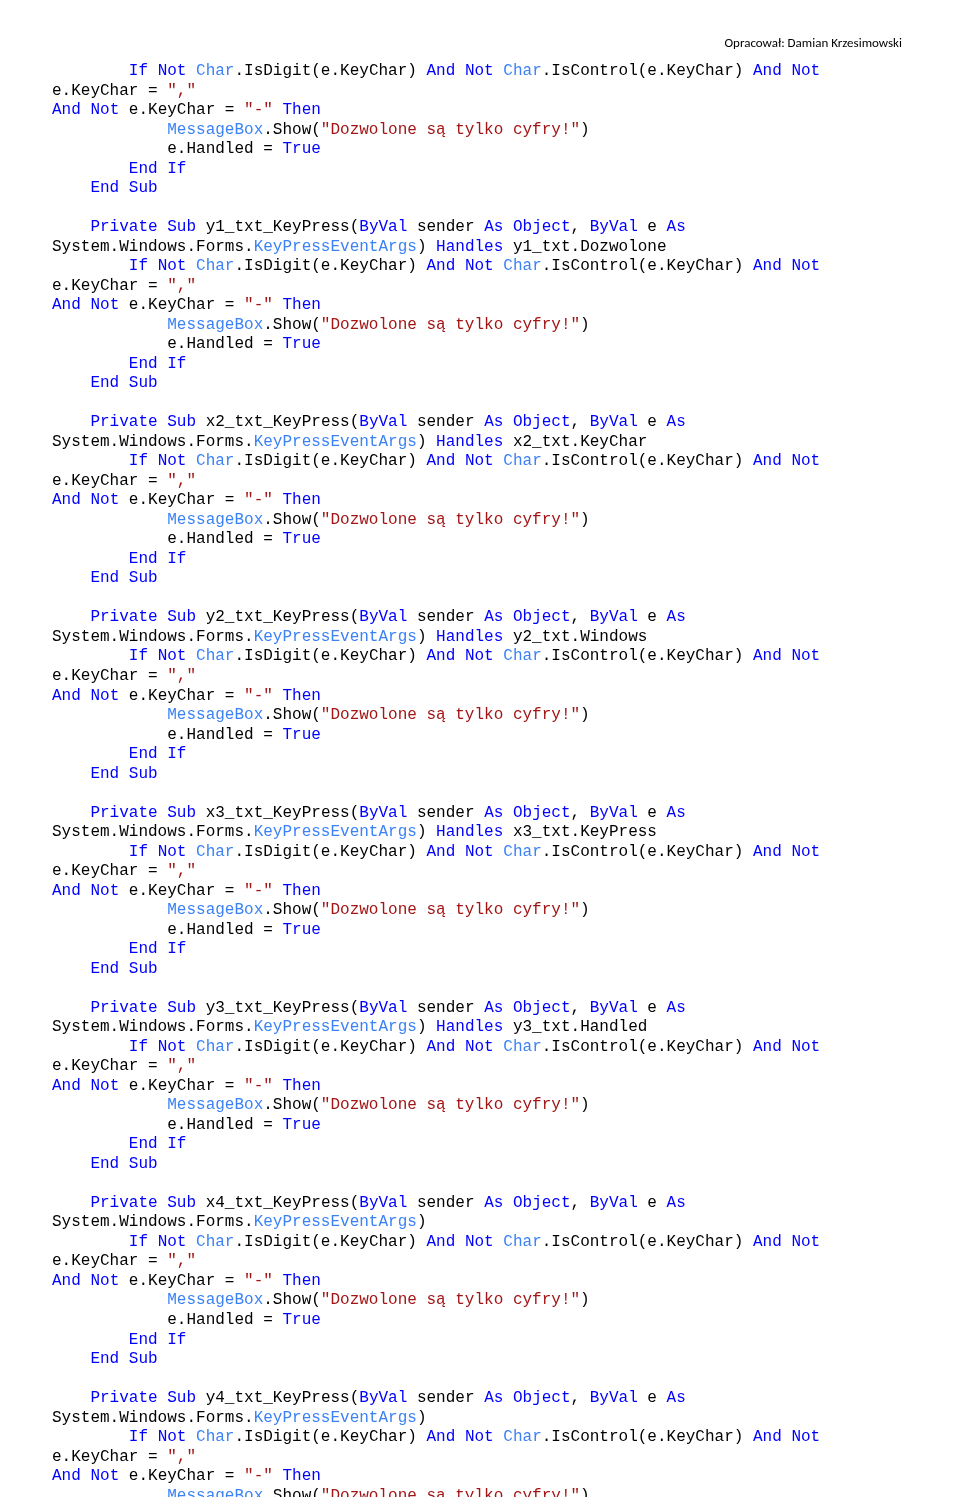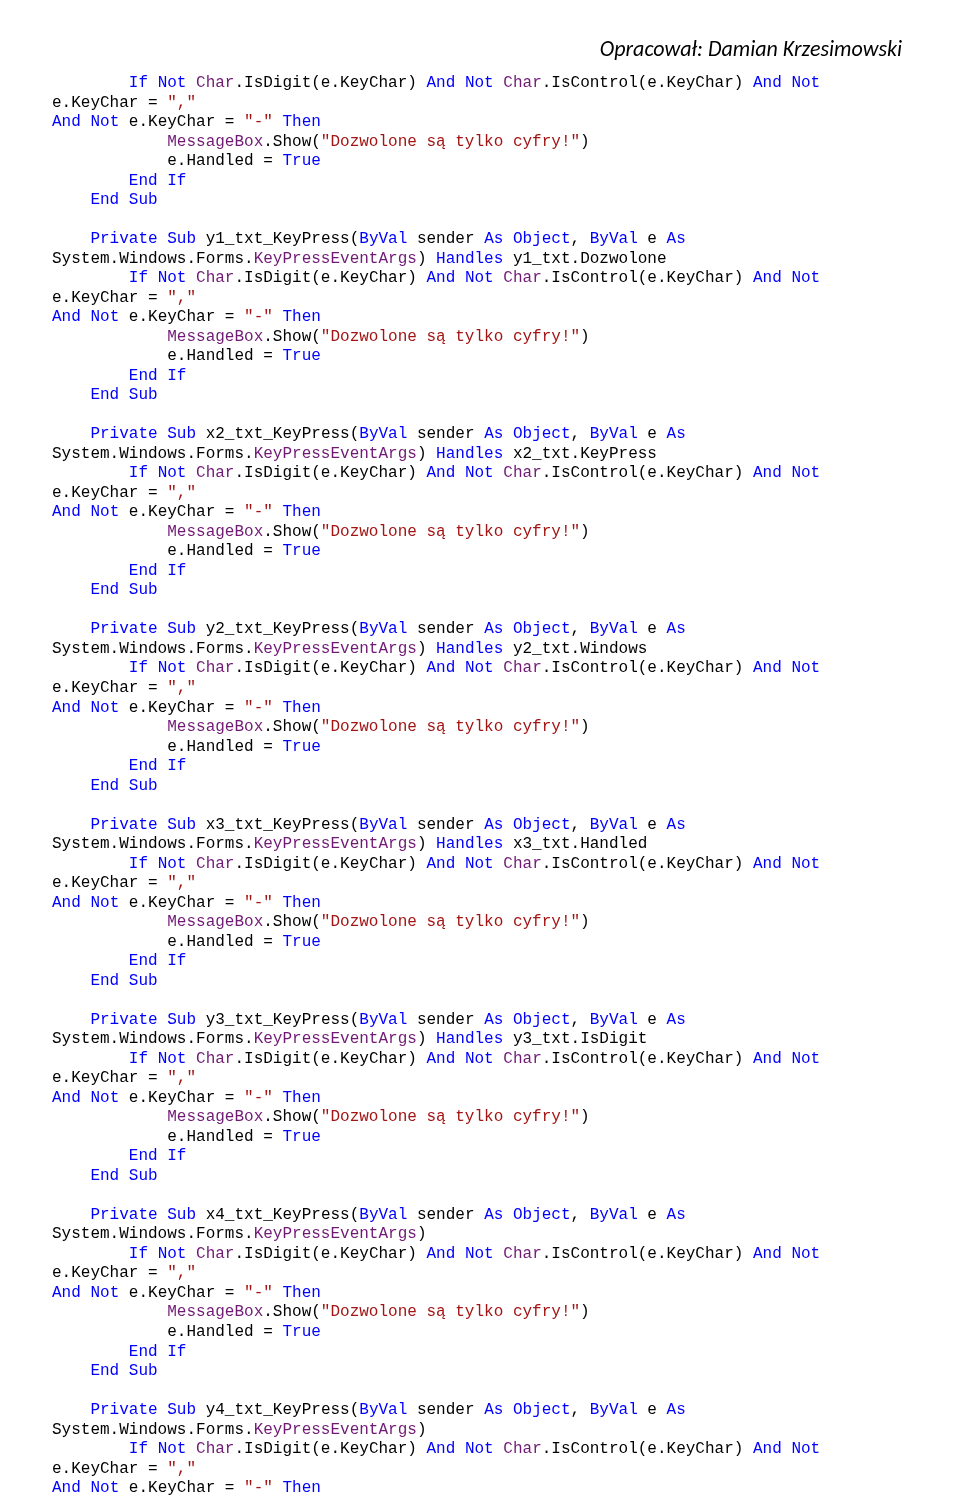--- a/index.html
+++ b/index.html
@@ -10,34 +10,33 @@
   color: #000;
   width: 960px;
 }
 .page {
   width: 960px;
   padding: 35px 52px 30px 52px;
   box-sizing: border-box;
 }
 .header {
   text-align: right;
-  font-style: italic;
-  font-size: 22px;
+  font-size: 13px;
   margin-bottom: 12px;
   padding-right: 6px;
 }
 pre.code {
   font-family: Consolas, "Courier New", monospace;
   font-size: 16px;
   line-height: 1.22;
   white-space: pre-wrap;
   margin: 0;
 }
 .kw { color: #0000ff; }
-.ty { color: #701a75; }
+.ty { color: #3b82f6; }
 .st { color: #a31515; }
 .pl { color: #000; }
 </style>
 </head>
 <body>
 
 <div class="page">
   <div class="header">Opracował: Damian Krzesimowski</div>
   <pre class="code" id="code-block">        <span class="kw">If</span> <span class="kw">Not</span> <span class="ty">Char</span><span class="pl">.IsDigit(e.KeyChar) </span><span class="kw">And</span> <span class="kw">Not</span> <span class="ty">Char</span><span class="pl">.IsControl(e.KeyChar) </span><span class="kw">And</span> <span class="kw">Not</span><span class="pl"> e.KeyChar = </span><span class="st">","</span> 
 <span class="kw">And</span> <span class="kw">Not</span><span class="pl"> e.KeyChar = </span><span class="st">"-"</span> <span class="kw">Then</span>
@@ -49,48 +48,48 @@
     <span class="kw">Private</span> <span class="kw">Sub</span> <span class="pl">y1_txt_KeyPress</span><span class="pl">(</span><span class="kw">ByVal</span><span class="pl"> sender </span><span class="kw">As</span> <span class="kw">Object</span><span class="pl">, </span><span class="kw">ByVal</span><span class="pl"> e </span><span class="kw">As</span> 
 <span class="pl">System.Windows.Forms.</span><span class="ty">KeyPressEventArgs</span><span class="pl">)</span> <span class="kw">Handles</span><span class="pl"> y1_txt.Dozwolone</span>
         <span class="kw">If</span> <span class="kw">Not</span> <span class="ty">Char</span><span class="pl">.IsDigit(e.KeyChar) </span><span class="kw">And</span> <span class="kw">Not</span> <span class="ty">Char</span><span class="pl">.IsControl(e.KeyChar) </span><span class="kw">And</span> <span class="kw">Not</span><span class="pl"> e.KeyChar = </span><span class="st">","</span> 
 <span class="kw">And</span> <span class="kw">Not</span><span class="pl"> e.KeyChar = </span><span class="st">"-"</span> <span class="kw">Then</span>
             <span class="ty">MessageBox</span><span class="pl">.Show(</span><span class="st">"Dozwolone są tylko cyfry!"</span><span class="pl">)</span>
             <span class="pl">e.Handled = </span><span class="kw">True</span>
         <span class="kw">End</span> <span class="kw">If</span>
     <span class="kw">End</span> <span class="kw">Sub</span>
 
     <span class="kw">Private</span> <span class="kw">Sub</span> <span class="pl">x2_txt_KeyPress</span><span class="pl">(</span><span class="kw">ByVal</span><span class="pl"> sender </span><span class="kw">As</span> <span class="kw">Object</span><span class="pl">, </span><span class="kw">ByVal</span><span class="pl"> e </span><span class="kw">As</span> 
-<span class="pl">System.Windows.Forms.</span><span class="ty">KeyPressEventArgs</span><span class="pl">)</span> <span class="kw">Handles</span><span class="pl"> x2_txt.KeyPress</span>
+<span class="pl">System.Windows.Forms.</span><span class="ty">KeyPressEventArgs</span><span class="pl">)</span> <span class="kw">Handles</span><span class="pl"> x2_txt.KeyChar</span>
         <span class="kw">If</span> <span class="kw">Not</span> <span class="ty">Char</span><span class="pl">.IsDigit(e.KeyChar) </span><span class="kw">And</span> <span class="kw">Not</span> <span class="ty">Char</span><span class="pl">.IsControl(e.KeyChar) </span><span class="kw">And</span> <span class="kw">Not</span><span class="pl"> e.KeyChar = </span><span class="st">","</span> 
 <span class="kw">And</span> <span class="kw">Not</span><span class="pl"> e.KeyChar = </span><span class="st">"-"</span> <span class="kw">Then</span>
             <span class="ty">MessageBox</span><span class="pl">.Show(</span><span class="st">"Dozwolone są tylko cyfry!"</span><span class="pl">)</span>
             <span class="pl">e.Handled = </span><span class="kw">True</span>
         <span class="kw">End</span> <span class="kw">If</span>
     <span class="kw">End</span> <span class="kw">Sub</span>
 
     <span class="kw">Private</span> <span class="kw">Sub</span> <span class="pl">y2_txt_KeyPress</span><span class="pl">(</span><span class="kw">ByVal</span><span class="pl"> sender </span><span class="kw">As</span> <span class="kw">Object</span><span class="pl">, </span><span class="kw">ByVal</span><span class="pl"> e </span><span class="kw">As</span> 
 <span class="pl">System.Windows.Forms.</span><span class="ty">KeyPressEventArgs</span><span class="pl">)</span> <span class="kw">Handles</span><span class="pl"> y2_txt.Windows</span>
         <span class="kw">If</span> <span class="kw">Not</span> <span class="ty">Char</span><span class="pl">.IsDigit(e.KeyChar) </span><span class="kw">And</span> <span class="kw">Not</span> <span class="ty">Char</span><span class="pl">.IsControl(e.KeyChar) </span><span class="kw">And</span> <span class="kw">Not</span><span class="pl"> e.KeyChar = </span><span class="st">","</span> 
 <span class="kw">And</span> <span class="kw">Not</span><span class="pl"> e.KeyChar = </span><span class="st">"-"</span> <span class="kw">Then</span>
             <span class="ty">MessageBox</span><span class="pl">.Show(</span><span class="st">"Dozwolone są tylko cyfry!"</span><span class="pl">)</span>
             <span class="pl">e.Handled = </span><span class="kw">True</span>
         <span class="kw">End</span> <span class="kw">If</span>
     <span class="kw">End</span> <span class="kw">Sub</span>
 
     <span class="kw">Private</span> <span class="kw">Sub</span> <span class="pl">x3_txt_KeyPress</span><span class="pl">(</span><span class="kw">ByVal</span><span class="pl"> sender </span><span class="kw">As</span> <span class="kw">Object</span><span class="pl">, </span><span class="kw">ByVal</span><span class="pl"> e </span><span class="kw">As</span> 
-<span class="pl">System.Windows.Forms.</span><span class="ty">KeyPressEventArgs</span><span class="pl">)</span> <span class="kw">Handles</span><span class="pl"> x3_txt.Handled</span>
+<span class="pl">System.Windows.Forms.</span><span class="ty">KeyPressEventArgs</span><span class="pl">)</span> <span class="kw">Handles</span><span class="pl"> x3_txt.KeyPress</span>
         <span class="kw">If</span> <span class="kw">Not</span> <span class="ty">Char</span><span class="pl">.IsDigit(e.KeyChar) </span><span class="kw">And</span> <span class="kw">Not</span> <span class="ty">Char</span><span class="pl">.IsControl(e.KeyChar) </span><span class="kw">And</span> <span class="kw">Not</span><span class="pl"> e.KeyChar = </span><span class="st">","</span> 
 <span class="kw">And</span> <span class="kw">Not</span><span class="pl"> e.KeyChar = </span><span class="st">"-"</span> <span class="kw">Then</span>
             <span class="ty">MessageBox</span><span class="pl">.Show(</span><span class="st">"Dozwolone są tylko cyfry!"</span><span class="pl">)</span>
             <span class="pl">e.Handled = </span><span class="kw">True</span>
         <span class="kw">End</span> <span class="kw">If</span>
     <span class="kw">End</span> <span class="kw">Sub</span>
 
     <span class="kw">Private</span> <span class="kw">Sub</span> <span class="pl">y3_txt_KeyPress</span><span class="pl">(</span><span class="kw">ByVal</span><span class="pl"> sender </span><span class="kw">As</span> <span class="kw">Object</span><span class="pl">, </span><span class="kw">ByVal</span><span class="pl"> e </span><span class="kw">As</span> 
-<span class="pl">System.Windows.Forms.</span><span class="ty">KeyPressEventArgs</span><span class="pl">)</span> <span class="kw">Handles</span><span class="pl"> y3_txt.IsDigit</span>
+<span class="pl">System.Windows.Forms.</span><span class="ty">KeyPressEventArgs</span><span class="pl">)</span> <span class="kw">Handles</span><span class="pl"> y3_txt.Handled</span>
         <span class="kw">If</span> <span class="kw">Not</span> <span class="ty">Char</span><span class="pl">.IsDigit(e.KeyChar) </span><span class="kw">And</span> <span class="kw">Not</span> <span class="ty">Char</span><span class="pl">.IsControl(e.KeyChar) </span><span class="kw">And</span> <span class="kw">Not</span><span class="pl"> e.KeyChar = </span><span class="st">","</span> 
 <span class="kw">And</span> <span class="kw">Not</span><span class="pl"> e.KeyChar = </span><span class="st">"-"</span> <span class="kw">Then</span>
             <span class="ty">MessageBox</span><span class="pl">.Show(</span><span class="st">"Dozwolone są tylko cyfry!"</span><span class="pl">)</span>
             <span class="pl">e.Handled = </span><span class="kw">True</span>
         <span class="kw">End</span> <span class="kw">If</span>
     <span class="kw">End</span> <span class="kw">Sub</span>
 
     <span class="kw">Private</span> <span class="kw">Sub</span> <span class="pl">x4_txt_KeyPress</span><span class="pl">(</span><span class="kw">ByVal</span><span class="pl"> sender </span><span class="kw">As</span> <span class="kw">Object</span><span class="pl">, </span><span class="kw">ByVal</span><span class="pl"> e </span><span class="kw">As</span> 
 <span class="pl">System.Windows.Forms.</span><span class="ty">KeyPressEventArgs</span><span class="pl">)</span>
         <span class="kw">If</span> <span class="kw">Not</span> <span class="ty">Char</span><span class="pl">.IsDigit(e.KeyChar) </span><span class="kw">And</span> <span class="kw">Not</span> <span class="ty">Char</span><span class="pl">.IsControl(e.KeyChar) </span><span class="kw">And</span> <span class="kw">Not</span><span class="pl"> e.KeyChar = </span><span class="st">","</span> 

